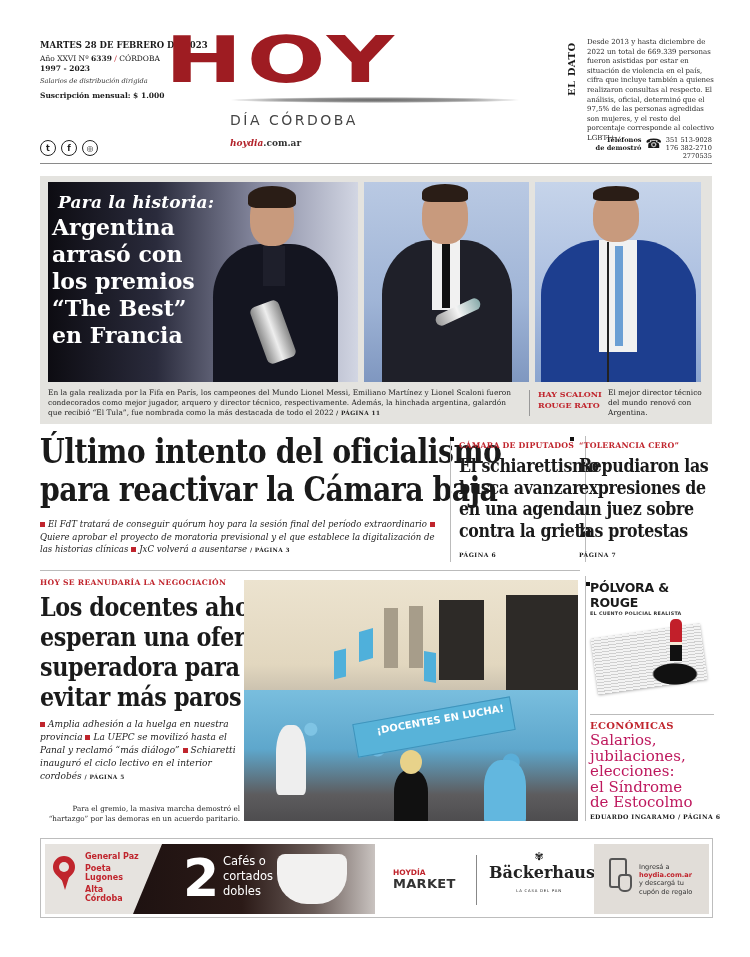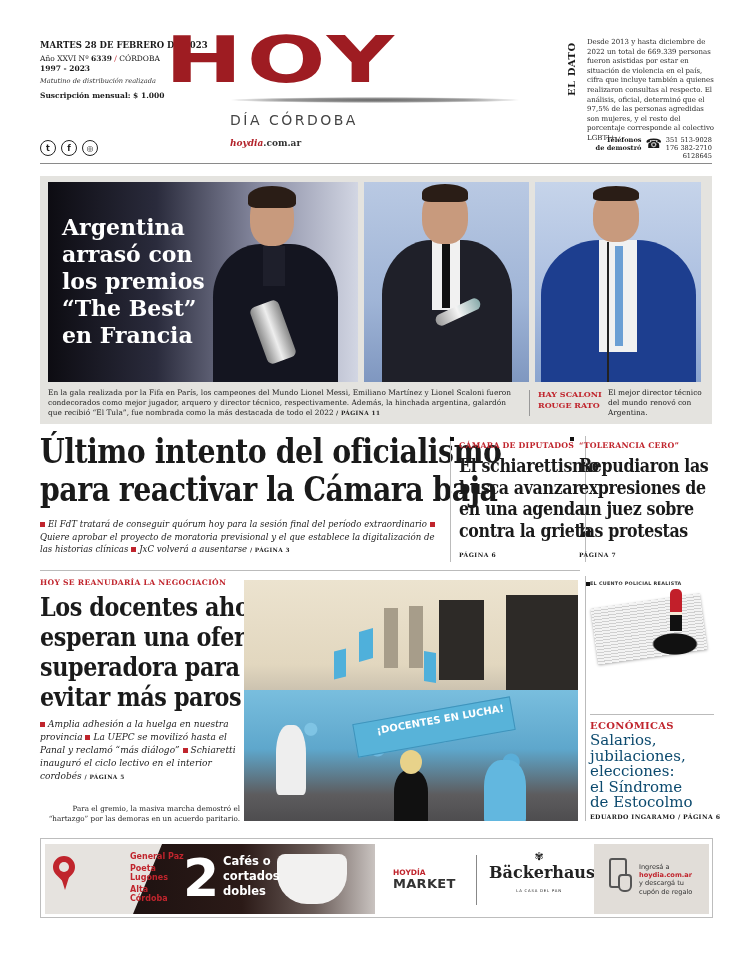--- a/index.html
+++ b/index.html
@@ -39,21 +39,21 @@
   .hero-p1 { position: absolute; left: 8px; top: 6px; width: 310px; height: 200px; background: linear-gradient(90deg, #0d0c12 0%, #2a2b3c 35%, #8c8fa6 70%, #d2d6e3 100%); overflow: hidden; }
   .hero-p2 { position: absolute; left: 324px; top: 6px; width: 165px; height: 200px; background: linear-gradient(180deg, #b9c9e3 0%, #9fb4d6 60%, #7f97c0 100%); overflow: hidden; }
   .hero-p3 { position: absolute; left: 495px; top: 6px; width: 166px; height: 200px; background: linear-gradient(180deg, #c6d4ea 0%, #a9bddf 60%, #8aa4cf 100%); overflow: hidden; }
   .fig { position: absolute; }
   .fig-head { position: absolute; border-radius: 45% 45% 42% 42%; background: #c89a7d; }
   .fig-hair { position: absolute; border-radius: 50% 50% 20% 20%; background: #2a1d16; }
   .fig-body { position: absolute; border-radius: 38% 38% 0 0; }
   .fig-shirt { position: absolute; background: #f1f1f1; }
   .fig-tie { position: absolute; }
   .hero-kicker { position: absolute; left: 10px; top: 10px; color: #fff; font-style: italic; font-weight: bold; font-size: 17px; letter-spacing: 0.2px; }
-  .hero-title { position: absolute; left: 14px; top: 32px; width: 150px; color: #fff; font-weight: bold; font-size: 22px; line-height: 27px; }
+  .hero-title { position: absolute; left: 4px; top: 32px; width: 150px; color: #fff; font-weight: bold; font-size: 22px; line-height: 27px; }
   .hero-caption { position: absolute; left: 8px; top: 212px; width: 472px; font-size: 7.4px; line-height: 10px; color: #222; }
   .hero-caption .pg { font-size: 5.8px; font-weight: bold; letter-spacing: 0.4px; }
   .hero-sep { position: absolute; left: 489px; top: 214px; width: 1px; height: 26px; background: #999; }
   .hero-side-kicker { position: absolute; left: 498px; top: 213px; width: 70px; color: #c0252d; font-weight: bold; font-size: 8px; line-height: 11px; }
   .hero-side-text { position: absolute; left: 568px; top: 212px; width: 100px; font-size: 7.4px; line-height: 10px; }
 
   
   .lead-title { left: 40px; top: 433px; width: 410px; font-weight: bold; font-size: 33px; line-height: 38px; letter-spacing: -0.6px; transform: scaleX(0.86); transform-origin: left top; white-space: nowrap; }
   .lead-bullets { left: 40px; top: 518px; width: 400px; font-style: italic; font-size: 8.6px; line-height: 12.5px; color: #222; }
   .bul { display: inline-block; width: 5px; height: 5px; background: #c0252d; margin: 0 3px 1px 0; vertical-align: middle; }
@@ -82,35 +82,35 @@
   
   .polvora { left: 590px; top: 580px; width: 124px; }
   .polvora-title { font-family: "DejaVu Sans", sans-serif; font-weight: bold; font-size: 12.5px; letter-spacing: -0.2px; }
   .polvora-sub { font-family: "DejaVu Sans", sans-serif; font-size: 4.8px; font-weight: bold; letter-spacing: 0.3px; color: #333; margin-top: 1px; }
   .polvora-img { position: relative; width: 124px; height: 72px; margin-top: 3px; }
   .pol-page { position: absolute; left: 4px; top: 12px; width: 110px; height: 56px; background: repeating-linear-gradient(180deg, #f3f3f3 0 2px, #cfcfcf 2px 3px); transform: rotate(-8deg); box-shadow: 0 1px 3px rgba(0,0,0,0.35); }
   .pol-lip { position: absolute; left: 80px; top: 0; width: 12px; height: 42px; background: linear-gradient(180deg, #c21f2a 0 55%, #f3e9d6 55% 62%, #111 62% 100%); border-radius: 5px 5px 0 0; }
   .pol-powder { position: absolute; left: 58px; top: 42px; width: 54px; height: 26px; background: radial-gradient(ellipse at center, #111 0 55%, transparent 60%); }
   .polvora-text { font-size: 7.6px; line-height: 10.5px; margin-top: 6px; }
   .eco-kicker { left: 590px; top: 720px; color: #c0252d; font-weight: bold; font-size: 10px; letter-spacing: 0.3px; }
-  .eco-title { left: 590px; top: 733px; width: 124px; font-size: 15px; line-height: 15.5px; color: #0c4a6e; }
+  .eco-title { left: 590px; top: 733px; width: 124px; font-size: 15px; line-height: 15.5px; color: #be185d; }
   .eco-byline { left: 590px; top: 813px; font-size: 6.2px; font-weight: bold; letter-spacing: 0.4px; }
 
   
   .ad { left: 40px; top: 838px; width: 673px; height: 80px; border: 1px solid #bdbdbd; background: #fff; }
   .ad-left { position: absolute; left: 4px; top: 5px; width: 330px; height: 70px; background: #e6e3df; overflow: hidden; }
   .ad-dark { position: absolute; left: 88px; top: 0; width: 242px; height: 70px; background: linear-gradient(90deg, #1e1211 0%, #2b1a17 45%, #6a5c58 75%, #c9c3c0 100%); clip-path: polygon(12% 0, 100% 0, 100% 100%, 0 100%); }
   .ad-cup { position: absolute; left: 232px; top: 10px; width: 70px; height: 50px; background: #f2f1f0; border-radius: 8px 8px 30px 30px; }
   .ad-pin { position: absolute; left: 8px; top: 12px; width: 22px; height: 22px; background: #c0252d; border-radius: 50% 50% 50% 0; transform: rotate(-45deg); }
   .ad-pin::after { content: ""; position: absolute; left: 6px; top: 6px; width: 10px; height: 10px; background: #e6e3df; border-radius: 50%; }
   .ad-pin-tail { position: absolute; left: 15px; top: 30px; width: 0; height: 0; border-left: 5px solid transparent; border-right: 5px solid transparent; border-top: 16px solid #c0252d; }
-  .ad-locs { position: absolute; left: 40px; top: 8px; font-family: "DejaVu Sans", sans-serif; font-weight: bold; font-size: 8px; line-height: 9px; color: #c0252d; margin-left: 45px; }
+  .ad-locs { position: absolute; left: 40px; top: 8px; font-family: "DejaVu Sans", sans-serif; font-weight: bold; font-size: 8px; line-height: 9px; color: #c0252d; }
   .ad-locs div { margin-bottom: 3px; }
   .ad-two { position: absolute; left: 138px; top: 4px; font-family: "DejaVu Sans", sans-serif; font-weight: bold; font-size: 52px; line-height: 60px; color: #fff; }
-  .ad-cafes { position: absolute; left: 178px; top: 10px; font-family: "DejaVu Sans", sans-serif; font-weight: bold; font-size: 11.5px; line-height: 15px; color: #fff; }
+  .ad-cafes { position: absolute; left: 178px; top: 10px; font-family: "DejaVu Sans", sans-serif; font-weight: normal; font-size: 11.5px; line-height: 15px; color: #fff; }
   .ad-market { position: absolute; left: 352px; top: 28px; font-family: "DejaVu Sans", sans-serif; font-weight: bold; line-height: 11px; }
   .ad-market-top { font-size: 7.5px; color: #c0252d; }
   .ad-market-bot { font-size: 13px; color: #333; letter-spacing: 0.3px; }
   .ad-vsep { position: absolute; left: 435px; top: 16px; width: 1px; height: 50px; background: #888; }
   .ad-bk { position: absolute; left: 448px; top: 12px; width: 100px; text-align: center; }
   .ad-bk-icon { font-size: 11px; line-height: 12px; font-family: "DejaVu Sans", sans-serif; }
   .ad-bk-name { font-family: "DejaVu Serif", serif; font-weight: bold; font-size: 16px; line-height: 20px; color: #222; }
   .ad-bk-tag { font-family: "DejaVu Sans", sans-serif; font-size: 3.8px; letter-spacing: 0.8px; margin-top: 5px; }
   .ad-right { position: absolute; left: 553px; top: 5px; width: 115px; height: 70px; background: #e1ddd8; }
   .ad-phone { position: absolute; left: 15px; top: 14px; width: 18px; height: 30px; border: 2px solid #555; border-radius: 3px; }
@@ -123,21 +123,21 @@
 
 <div class="abs mh-left">
   <div class="mh-date">MARTES 28 DE FEBRERO DE 2023</div>
   <div class="mh-year">
     <span>Año XXVI Nº</span>
     <b>6339</b>
     <span class="red">/</span>
     <span>CÓRDOBA</span><br>
     <b>1997 - 2023</b>
   </div>
-  <div class="mh-dist">Matutino de distribución realizada</div>
+  <div class="mh-dist">Salarios de distribución dirigida</div>
   <div class="mh-subs">Suscripción mensual: $ 1.000</div>
 </div>
 <div class="abs social">
   <span>t</span>
   <span>f</span>
   <span>◎</span>
 </div>
 
 <div class="abs logo">
   <div class="logo-hoy">HOY</div>
@@ -152,34 +152,35 @@
 </div>
 <div class="abs phones">
   <div class="phones-label">
     <div>Teléfonos</div>
     <div>de demostró</div>
   </div>
   <div class="phone-icon">☎</div>
   <div class="phones-nums">
     <div>351 513-9028</div>
     <div>176 382-2710</div>
-    <div>6128645</div>
+    <div>2770535</div>
   </div>
 </div>
 <div class="abs mh-rule"></div>
 
 <div class="abs hero">
   <div class="hero-p1">
     <div class="fig" style="left:150px;top:0;width:160px;height:200px;">
       <div class="fig-body" style="left:15px;top:62px;width:125px;height:140px;background:#141520;"></div>
       <div class="fig-shirt" style="left:65px;top:64px;width:22px;height:40px;background:#1e1f2b;"></div>
       <div class="fig-head" style="left:52px;top:8px;width:44px;height:56px;"></div>
       <div class="fig-hair" style="left:50px;top:4px;width:48px;height:22px;"></div>
       <div class="fig" style="left:60px;top:120px;width:30px;height:60px;background:linear-gradient(90deg,#888,#eee,#888);transform:rotate(-20deg);border-radius:6px;"></div>
     </div>
+    <div class="hero-kicker">Para la historia:</div>
     <div class="hero-title">Argentina arrasó con los premios “The Best” en Francia</div>
   </div>
   <div class="hero-p2">
     <div class="fig-body" style="left:18px;top:58px;width:130px;height:145px;background:#1f2029;"></div>
     <div class="fig-shirt" style="left:68px;top:58px;width:28px;height:70px;"></div>
     <div class="fig-tie" style="left:78px;top:62px;width:8px;height:64px;background:#111;"></div>
     <div class="fig-head" style="left:58px;top:6px;width:46px;height:56px;"></div>
     <div class="fig-hair" style="left:58px;top:2px;width:46px;height:18px;"></div>
     <div class="fig" style="left:70px;top:124px;width:48px;height:12px;background:linear-gradient(90deg,#999,#f4f4f4,#8aa);transform:rotate(-25deg);border-radius:6px;"></div>
   </div>
@@ -266,20 +267,21 @@
   <div class="person" style="left:150px;top:190px;width:34px;height:55px;background:#111;"></div>
   <div class="person" style="left:156px;top:170px;width:22px;height:24px;background:#e8d28a;border-radius:50%;"></div>
   <div class="person" style="left:240px;top:180px;width:42px;height:65px;background:#62b7df;"></div>
   <div class="person" style="left:32px;top:145px;width:30px;height:70px;background:#eeeeee;"></div>
 </div>
 
 <div class="abs vline" style="left:585px;top:576px;height:245px;"></div>
 
 <div class="abs polvora">
   <div class="side-dot" style="left:-4px;top:2px;"></div>
+  <div class="polvora-title">PÓLVORA &amp; ROUGE</div>
   <div class="polvora-sub">EL CUENTO POLICIAL REALISTA</div>
   <div class="polvora-img">
     <div class="pol-page"></div>
     <div class="pol-lip"></div>
     <div class="pol-powder"></div>
   </div>
 </div>
 <div class="abs hrule" style="left:590px;top:714px;width:124px;"></div>
 
 <div class="abs eco-kicker">ECONÓMICAS</div>

